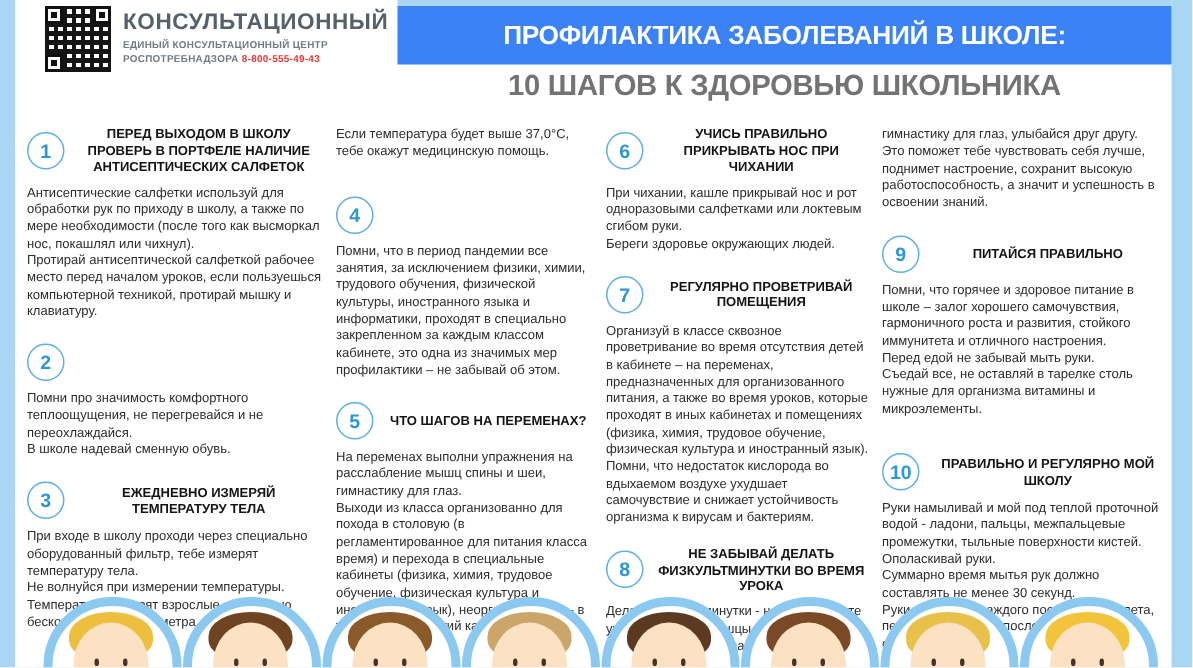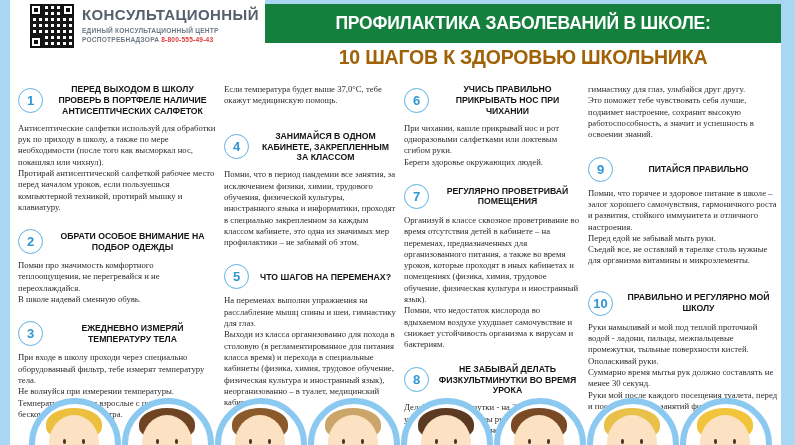--- a/index.html
+++ b/index.html
@@ -15,40 +15,40 @@
   .qr{position:absolute; left:30px; top:4px; width:44px; height:44px; background:
       repeating-linear-gradient(0deg,#151515 0 3px,rgba(255,255,255,0) 3px 6px),
       repeating-linear-gradient(90deg,#151515 0 3px,#ffffff 3px 6px);}
   .finder{position:absolute; width:12px; height:12px; border:2.5px solid #111; background:#fff; box-sizing:border-box;}
   .finder.tl{left:0; top:0;} .finder.tr{right:0; top:0;} .finder.bl{left:0; bottom:0;}
   .finder::after{content:""; position:absolute; inset:2px; background:#111;}
   .logo-name{position:absolute; left:82px; top:6px; font-size:15px; font-weight:700; color:#55606b; letter-spacing:.4px;}
   .logo-sub{position:absolute; left:82px; top:27px; font-size:6.6px; font-weight:700; color:#707a84; line-height:1.35; letter-spacing:.2px;}
   .logo-sub .phone{color:#e03a3a;}
 
-  .title-band{position:absolute; left:265px; top:4px; width:516px; height:39px; background:#15803d;
+  .title-band{position:absolute; left:265px; top:4px; width:516px; height:39px; background:#3b82f6;
       display:flex; align-items:center; justify-content:center;}
   .title-band .t{color:#ffffff; font-weight:700; font-size:17.5px; letter-spacing:-.2px; white-space:nowrap;}
   .subtitle{position:absolute; left:265px; top:46px; width:516px; text-align:center;
-      color:#a16207; font-weight:700; font-size:19.5px; letter-spacing:-.2px;}
+      color:#737373; font-weight:700; font-size:19.5px; letter-spacing:-.2px;}
 
   
   .col{position:absolute; top:84px;}
   .col1{left:18px;  width:198px;}
   .col2{left:224px; width:172px;}
   .col3{left:404px; width:176px;}
   .col4{left:588px; width:190px;}
 
   .block{margin-bottom:13px;}
   .step-head{display:flex; align-items:center; gap:6px; margin-bottom:6px;}
   .num{flex:0 0 auto; width:25px; height:25px; border-radius:50%; border:1.6px solid #5fb0e0;
       color:#2f96d4; font-weight:700; font-size:13px; display:flex; align-items:center; justify-content:center;
       background:#fff; box-sizing:border-box;}
   .step-title{flex:1; text-align:center; font-weight:700; font-size:8.7px; line-height:1.25; color:#141414;}
-  .body{font-size:8.7px; line-height:1.3; color:#2d2d2d; white-space:pre-line;font-family:Liberation Serif, serif;}
+  .body{font-size:8.7px; line-height:1.3; color:#2d2d2d; white-space:pre-line;}
   .gap-lg{margin-top:24px;}
   .gap-md{margin-top:16px;}
 
   
   .faces{position:absolute; left:29px; top:398px; display:flex; gap:1px;}
   .face-circle{position:relative; width:92px; height:92px; border-radius:50%; background:#ffffff;
       border:6px solid #8bc9f0; box-sizing:border-box; flex:0 0 auto; overflow:hidden;}
   .face{position:absolute; inset:0; --hair:#8a5a2b;}
   .hair{position:absolute; left:11px; top:4px; width:56px; height:32px; background:var(--hair);
       border-radius:55% 55% 45% 45%;}
@@ -90,21 +90,20 @@
       <div class="step-head">
         <div class="num">1</div>
         <div class="step-title">ПЕРЕД ВЫХОДОМ В ШКОЛУ ПРОВЕРЬ В ПОРТФЕЛЕ НАЛИЧИЕ АНТИСЕПТИЧЕСКИХ САЛФЕТОК</div>
       </div>
       <div class="body">Антисептические салфетки используй для обработки рук по приходу в школу, а также по мере необходимости (после того как высморкал нос, покашлял или чихнул).
 Протирай антисептической салфеткой рабочее место перед началом уроков, если пользуешься компьютерной техникой, протирай мышку и клавиатуру.</div>
     </div>
     <div class="block gap-md">
       <div class="step-head">
         <div class="num">2</div>
-        <div class="step-title">ОБРАТИ ОСОБОЕ ВНИМАНИЕ НА ПОДБОР ОДЕЖДЫ</div>
       </div>
       <div class="body">Помни про значимость комфортного теплоощущения, не перегревайся и не переохлаждайся.
 В школе надевай сменную обувь.</div>
     </div>
     <div class="block gap-md">
       <div class="step-head">
         <div class="num">3</div>
         <div class="step-title">ЕЖЕДНЕВНО ИЗМЕРЯЙ ТЕМПЕРАТУРУ ТЕЛА</div>
       </div>
       <div class="body">При входе в школу проходи через специально оборудованный фильтр, тебе измерят температуру тела.
@@ -113,21 +112,20 @@
     </div>
   </div>
 
   <div class="col col2">
     <div class="block">
       <div class="body">Если температура будет выше 37,0°C, тебе окажут медицинскую помощь.</div>
     </div>
     <div class="block gap-lg">
       <div class="step-head">
         <div class="num">4</div>
-        <div class="step-title">ЗАНИМАЙСЯ В ОДНОМ КАБИНЕТЕ, ЗАКРЕПЛЕННЫМ ЗА КЛАССОМ</div>
       </div>
       <div class="body">Помни, что в период пандемии все занятия, за исключением физики, химии, трудового обучения, физической культуры, иностранного языка и информатики, проходят в специально закрепленном за каждым классом кабинете, это одна из значимых мер профилактики – не забывай об этом.</div>
     </div>
     <div class="block gap-md">
       <div class="step-head">
         <div class="num">5</div>
         <div class="step-title">ЧТО ШАГОВ НА ПЕРЕМЕНАХ?</div>
       </div>
       <div class="body">На переменах выполни упражнения на расслабление мышц спины и шеи, гимнастику для глаз.
 Выходи из класса организованно для похода в столовую (в регламентированное для питания класса время) и перехода в специальные кабинеты (физика, химия, трудовое обучение, физическая культура и иностранный язык), неорганизованно – в туалет, медицинский кабинет.</div>

